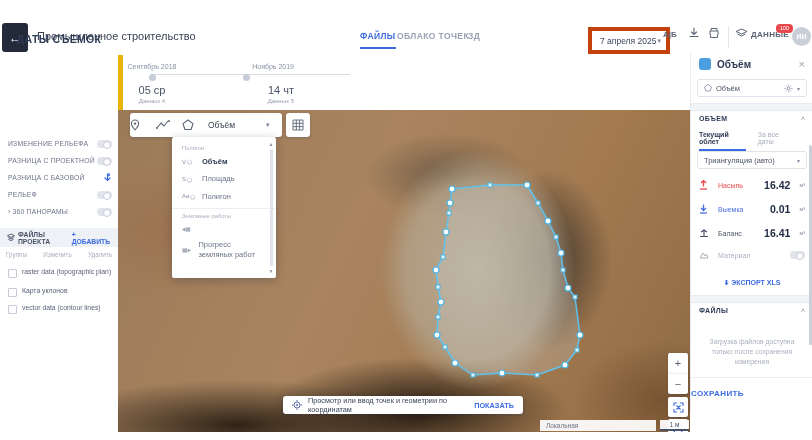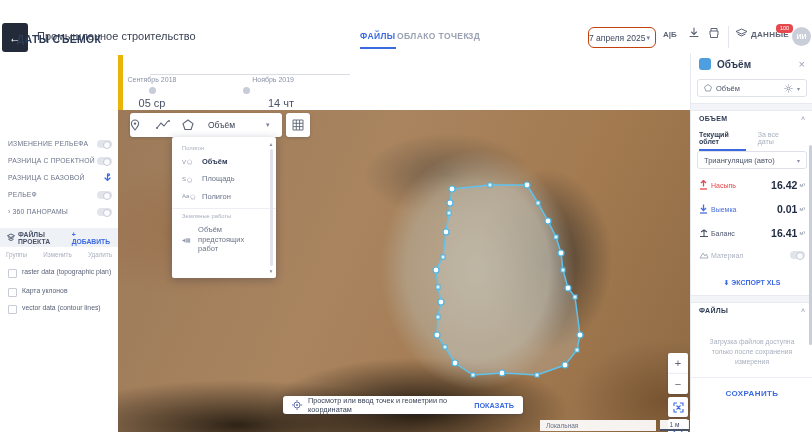--- a/index.html
+++ b/index.html
@@ -8,33 +8,33 @@
   .abs{position:absolute;}
   .app{position:absolute;left:0;top:20px;width:812px;height:392px;background:#fff;}
   
   .hdr{position:absolute;left:0;top:0;width:812px;height:35px;background:#fff;border-bottom:1px solid #e7eaf0;}
   .backbtn{position:absolute;left:2px;top:3px;width:26px;height:29px;background:#232a39;border-radius:3px;
            color:#fff;font-size:12px;display:flex;align-items:center;justify-content:center;cursor:pointer;}
   .apptitle{position:absolute;left:37px;top:10px;font-size:11px;color:#3c4254;}
   .navtab{position:absolute;top:11px;font-size:8.5px;font-weight:bold;letter-spacing:.4px;color:#9aa1b2;cursor:pointer;}
   .navtab.on{color:#3b6ae0;}
   .navtab.on::after{content:"";position:absolute;left:0;right:0;bottom:-8px;height:2px;background:#3b6ae0;}
-  .datebox{position:absolute;left:588px;top:7px;width:66px;height:19px;border:1px solid #c2410c;border-radius:6px;
-           font-size:8.5px;color:#3e4760;display:flex;align-items:center;cursor:pointer;}
+  .datebox{position:absolute;left:588px;top:7px;width:66px;height:19px;border:4px solid #c2410c;border-radius:0;
+           font-size:8.5px;color:#3e4760;display:flex;align-items:center;padding-left:8px;cursor:pointer;}
   .datebox .car{position:absolute;right:5px;top:6px;font-size:7px;color:#7a8196;}
   .hicon{position:absolute;top:8px;color:#5c6475;cursor:pointer;}
   .hdiv{position:absolute;left:728px;top:6px;width:1px;height:22px;background:#e3e6ed;}
   .badge{position:absolute;left:776px;top:4px;min-width:13px;height:9px;background:#e5484d;border-radius:4px;
          color:#fff;font-size:5.5px;line-height:9px;text-align:center;padding:0 2px;}
   .avatar{position:absolute;left:792px;top:7px;width:19px;height:19px;border-radius:50%;background:#c9ced8;
           color:#fff;font-size:7px;display:flex;align-items:center;justify-content:center;font-weight:bold;cursor:pointer;}
   
   .tlbar{position:absolute;left:118px;top:35px;width:572px;height:55px;background:#fff;border-bottom:1px solid #eceef3;}
   .tlline{position:absolute;left:32px;top:19px;width:200px;height:1px;background:#d9dde3;}
-  .tlcol{position:absolute;top:21px;width:96px;text-align:center;}
+  .tlcol{position:absolute;top:8px;width:96px;text-align:center;}
   .tlmonth{font-size:7px;color:#8a92a6;}
   .tldot{width:7px;height:7px;border-radius:50%;background:#c6ccd8;margin:4px auto 3px;}
   .tldot.on{background:#2d3b55;}
   .tlday{font-size:11px;color:#4a5268;}
   .tlmeta{font-size:6px;color:#9aa1b2;margin-top:2px;}
   
   .side{position:absolute;left:0;top:35px;width:118px;height:357px;background:#fff;border-right:5px solid #eab308;text-decoration:underline;}
   .sidetitle{position:absolute;left:0;top:24px;width:118px;text-align:center;font-size:10.5px;font-weight:bold;color:#2d3b55;letter-spacing:.3px;}
   .stabs{position:absolute;left:0;top:56px;width:118px;height:21px;border-bottom:1px solid #e7eaf0;display:flex;}
   .stab{flex:1;display:flex;align-items:center;justify-content:center;gap:3px;font-size:8px;cursor:pointer;}
@@ -102,28 +102,28 @@
   .psel{position:absolute;left:6px;width:110px;height:18px;border:1px solid #dfe2e9;border-radius:3px;
         display:flex;align-items:center;padding:0 6px;box-sizing:border-box;gap:4px;cursor:pointer;}
   .psel .tx{font-size:7.5px;color:#4a5268;flex:1;}
   .pgap{position:absolute;left:0;width:122px;height:6px;background:#f2f4f8;border-top:1px solid #e7eaf0;border-bottom:1px solid #e7eaf0;}
   .psec{position:absolute;left:8px;width:106px;display:flex;justify-content:space-between;align-items:center;}
   .psec .t{font-size:7px;font-weight:bold;color:#2d3b55;letter-spacing:.3px;}
   .psec .ch{font-size:7px;color:#8a92a6;cursor:pointer;}
   .ptabs{position:absolute;left:8px;width:106px;display:flex;}
   .ptab{font-size:7px;padding-bottom:4px;margin-right:12px;cursor:pointer;color:#aab0bf;}
   .ptab.on{color:#2d3b55;font-weight:bold;border-bottom:2px solid #3b6ae0;}
-  .mrow{position:absolute;left:8px;width:106px;display:flex;align-items:center;}
+  .mrow{position:absolute;left:8px;width:106px;display:flex;align-items:center;gap:7px;}
   .mrow .mic{width:12px;font-size:8px;}
   .mrow .ml{font-size:7px;flex:1;}
   .mrow .mv{font-size:10.5px;font-weight:bold;color:#1f2940;}
   .mrow .mu{font-size:5.5px;color:#8a92a6;margin-left:2px;}
   .exportlnk{position:absolute;left:0;width:122px;text-align:center;font-size:7px;font-weight:bold;color:#3b6ae0;cursor:pointer;}
   .pnote{position:absolute;left:12px;width:98px;font-size:6.8px;color:#aab0bf;text-align:center;line-height:1.5;}
-  .savebtn{position:absolute;left:0;width:122px;text-align:center;font-size:8px;font-weight:bold;color:#3b6ae0;letter-spacing:.4px;cursor:pointer;}
+  .savebtn{position:absolute;left:0;width:122px;text-align:left;font-size:8px;font-weight:bold;color:#3b6ae0;letter-spacing:.4px;cursor:pointer;}
   .pscroll{position:absolute;right:1px;top:92px;width:3px;height:200px;background:#c9ced8;border-radius:2px;}
   svg{display:block;}
 </style>
 </head>
 <body>
 
 <div class="app">
 
   <div class="hdr">
     <div class="backbtn">
@@ -316,21 +316,24 @@
         <span class="tx">Площадь</span>
       </div>
       <div class="dditem">
         <span class="ic"><span>Aa</span>⬠</span>
         <span class="tx">Полигон</span>
       </div>
       <div style="border-top:1px solid #eceef3;margin:3px 0 2px;"></div>
       <div class="ddsec">Земляные работы</div>
       <div class="dditem">
         <span class="ic">◂▦</span>
-        <span class="tx">Объём предстоящих работ</span>
+      </div>
+      <div class="dditem">
+        <span class="ic">▦▸</span>
+        <span class="tx">Прогресс земляных работ</span>
       </div>
       <div class="ddbar">
         <span class="ar" style="top:0;">▲</span>
         <span class="tr"></span>
         <span class="ar" style="bottom:0;">▼</span>
       </div>
     </div>
 
     <div class="coordpill">
       <svg width="10" height="10" viewBox="0 0 10 10">

